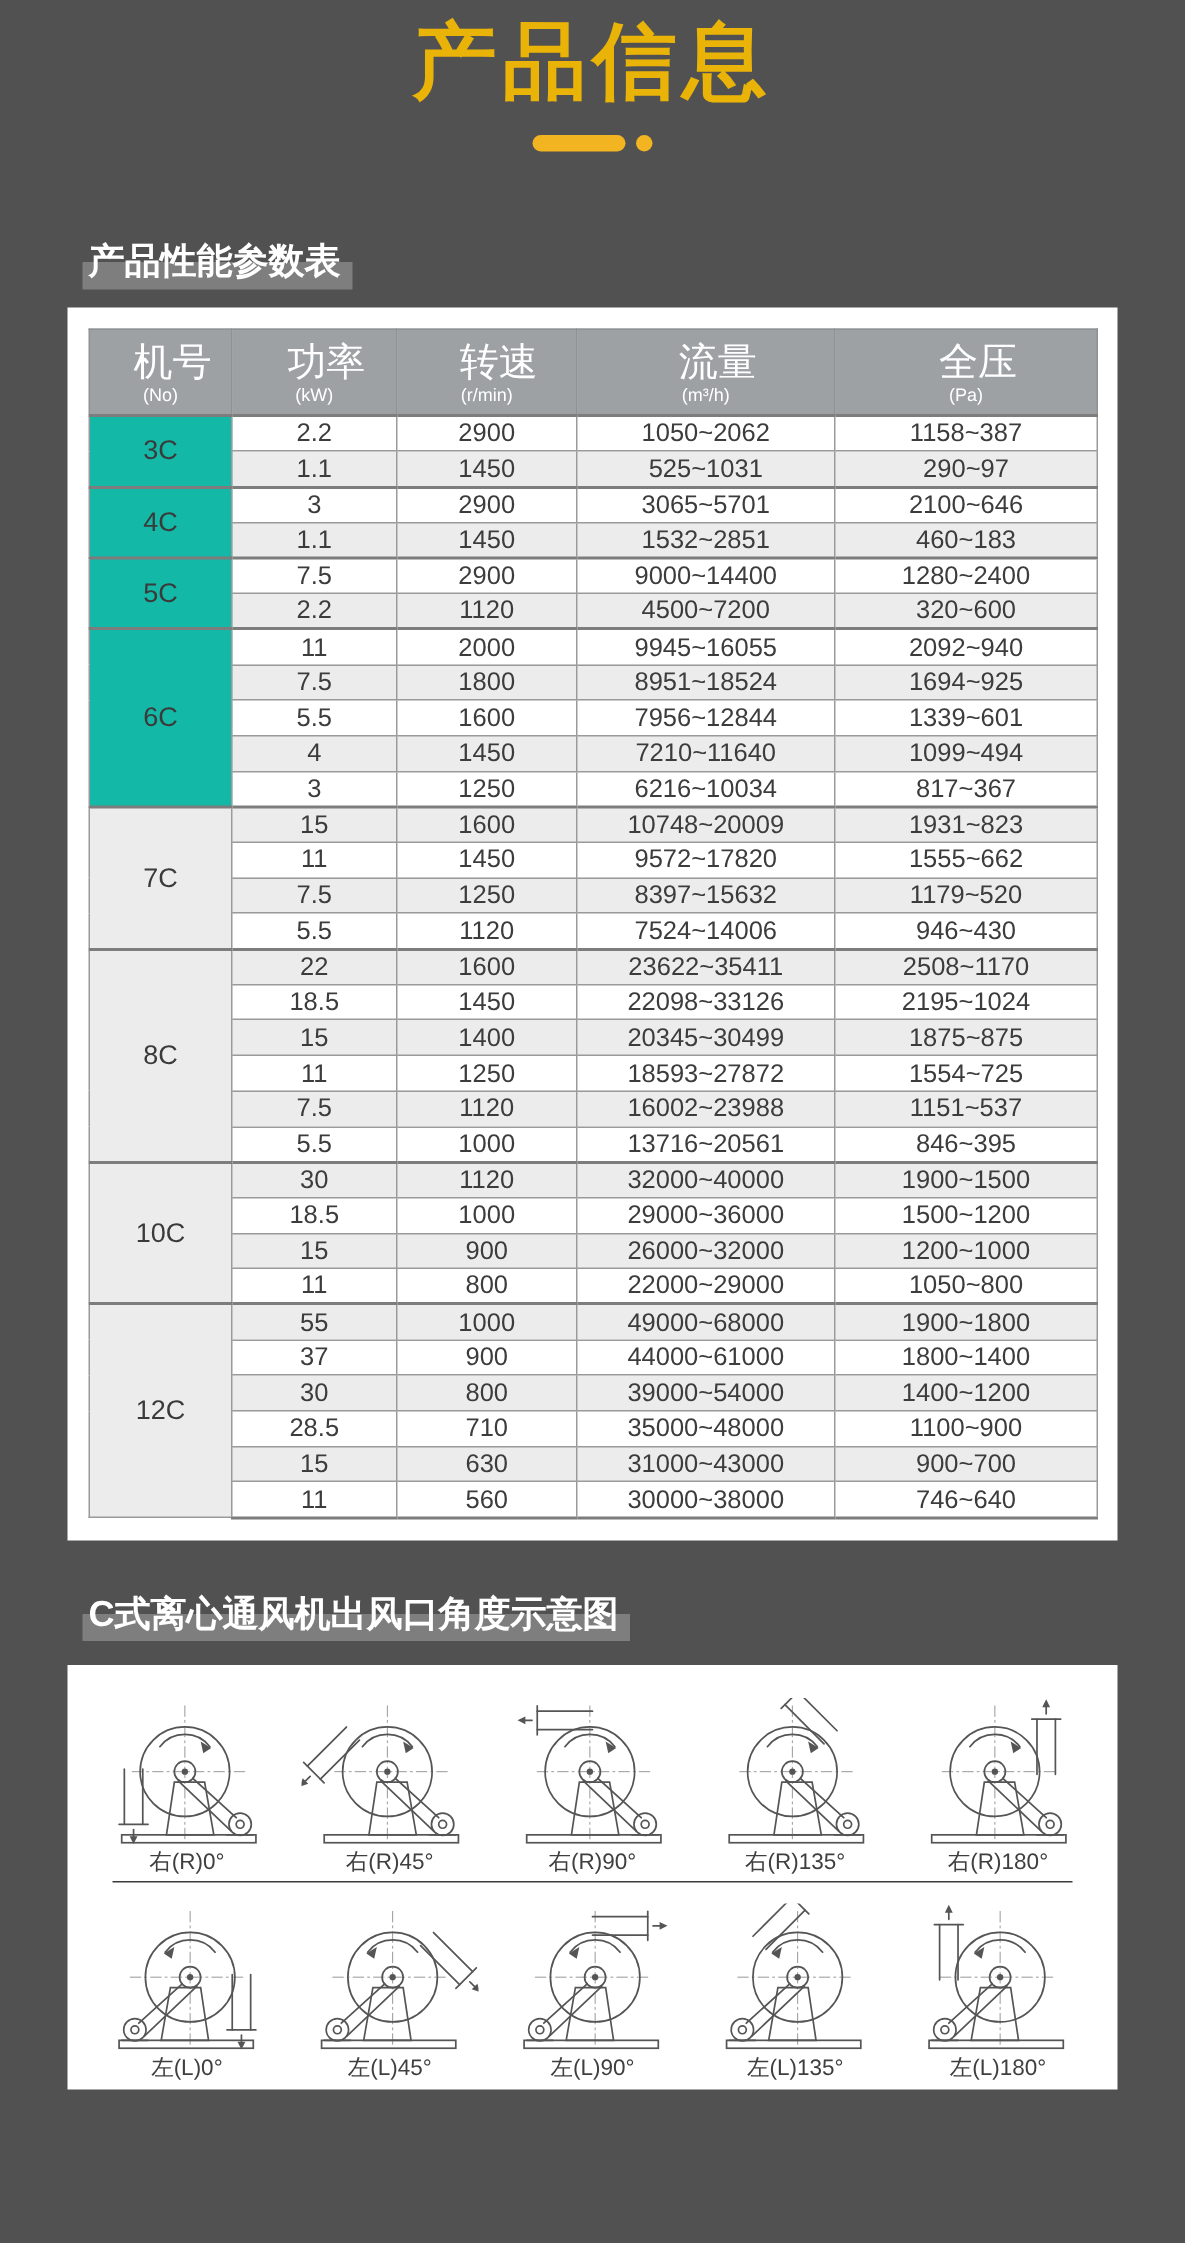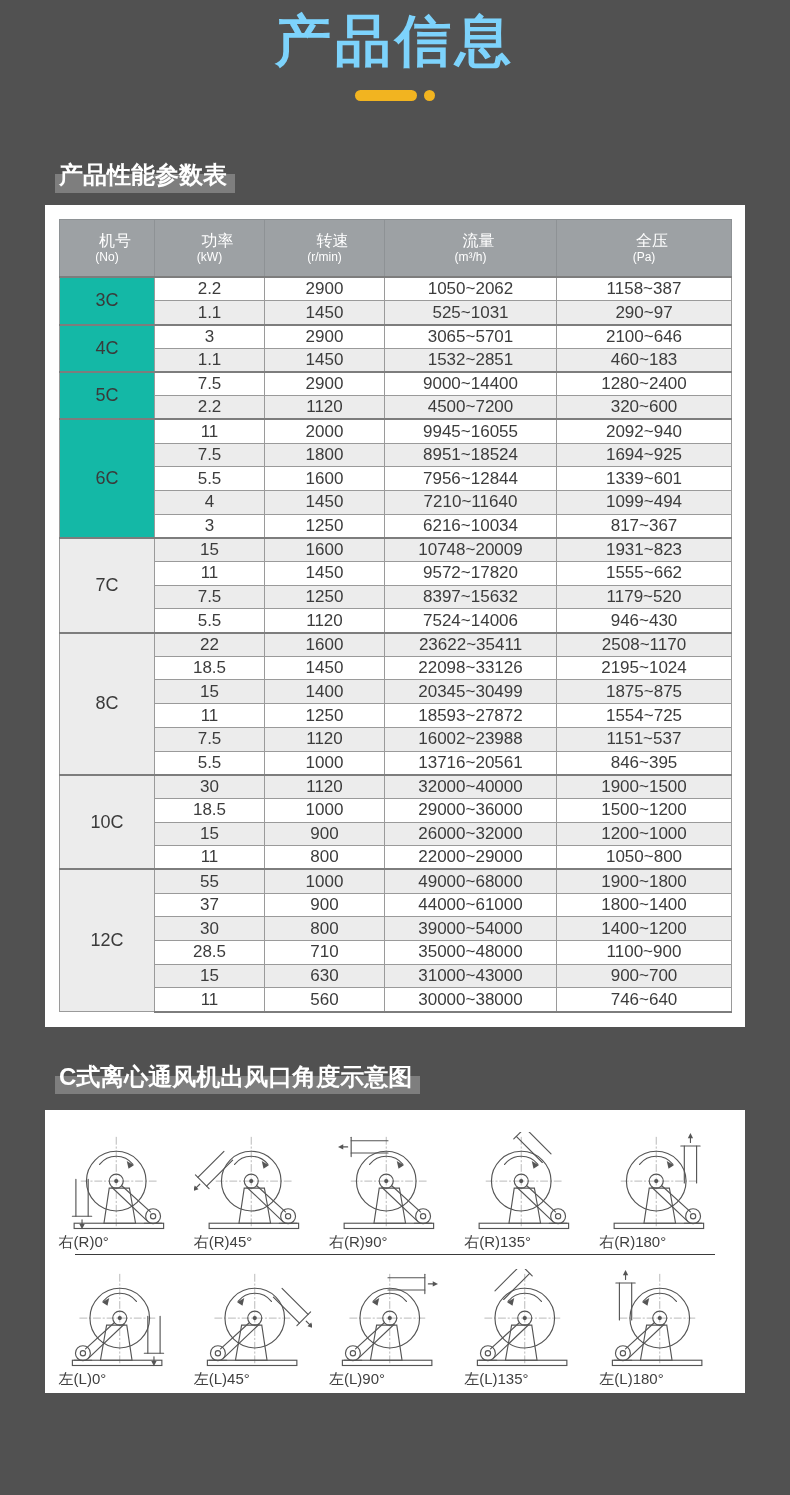--- a/index.html
+++ b/index.html
@@ -1,21 +1,21 @@
 <!DOCTYPE html>
 <html><head>
 <meta charset="utf-8">
 <style>
   html,body{margin:0;padding:0;}
   body{background:#515151;font-family:"Liberation Sans","DejaVu Sans",sans-serif;}
   .page{position:relative;width:790px;height:1495px;background:#515151;overflow:hidden;margin:0 auto;}
 
   
   .title-en{margin-top:33px;text-align:center;color:#fff;font-size:31px;font-weight:bold;letter-spacing:1px;}
-  .title-zh{margin-top:4px;text-align:center;color:#7dd3fc;font-size:56px;font-weight:bold;letter-spacing:4px;}
+  .title-zh{margin-top:4px;text-align:center;color:#eab308;font-size:56px;font-weight:bold;letter-spacing:4px;}
   .underline{margin-top:10px;display:flex;justify-content:center;align-items:center;gap:7px;}
   .underline .bar{width:62px;height:11px;border-radius:6px;background:#f2b420;}
   .underline .dot{width:11px;height:11px;border-radius:50%;background:#f2b420;}
 
   
   .section-label{display:inline-block;margin-left:55px;color:#fff;font-size:24px;font-weight:bold;
     padding:0 8px 3px 4px;line-height:1.2;
     background:linear-gradient(to bottom, rgba(0,0,0,0) 42%, #7e7e7e 42%);}
   .sl1{margin-top:60px;}
   .sl2{margin-top:36px;}
@@ -23,33 +23,33 @@
   
   .panel{background:#ffffff;width:700px;margin:12px auto 0;box-sizing:border-box;}
   .table-panel{padding:14px;}
 
   
   table.spec{border-collapse:collapse;width:672px;table-layout:fixed;}
   table.spec th,table.spec td{padding:0;text-align:center;vertical-align:middle;}
   table.spec thead tr{height:58px;}
   table.spec th{background:#9da1a4;color:#fff;font-weight:normal;border:1px solid #8e9295;border-left:1px solid rgba(255,255,255,.55);}
   table.spec th:first-child{border-left:1px solid #8e9295;}
-  table.spec th .h1{font-size:16px;line-height:1.25;padding-left:16px;}
+  table.spec th .h1{font-size:26px;line-height:1.25;padding-left:16px;}
   table.spec th .h2{font-size:12px;line-height:1.15;}
   table.spec tbody tr{height:23.7px;}
   table.spec td{font-size:17px;color:#3c3c3c;border:1px solid #9a9a9a;background:#ffffff;}
   table.spec tr.stripe td{background:#ececec;}
   table.spec td.model{background:#14b8a6;font-size:18px;color:#3a3a3a;}
   table.spec tr.group-start td{border-top:2px solid #7d7d7d;}
   table.spec tbody tr:last-child td{border-bottom:2px solid #7d7d7d;}
 
   
   .diagram-panel{margin-top:16px;height:283px;padding:10px 12px 6px;display:flex;flex-direction:column;}
   .diagram-row{flex:1;display:flex;align-items:stretch;justify-content:space-around;}
-  .diagram-cell{width:132px;display:flex;flex-direction:column;justify-content:flex-end;}
+  .diagram-cell{width:132px;display:flex;flex-direction:column;align-items:center;justify-content:flex-end;}
   .diagram-cell svg{width:118px;height:100px;display:block;}
   .diagram-label{font-size:15px;color:#3f3f3f;margin-top:2px;line-height:1.1;white-space:nowrap;}
   .divider{height:1px;background:#3a3a3a;margin:4px 18px 2px;}
 </style>
 </head>
 <body>
 
 <div class="page">
 
   <div class="title-zh">产品信息</div>

